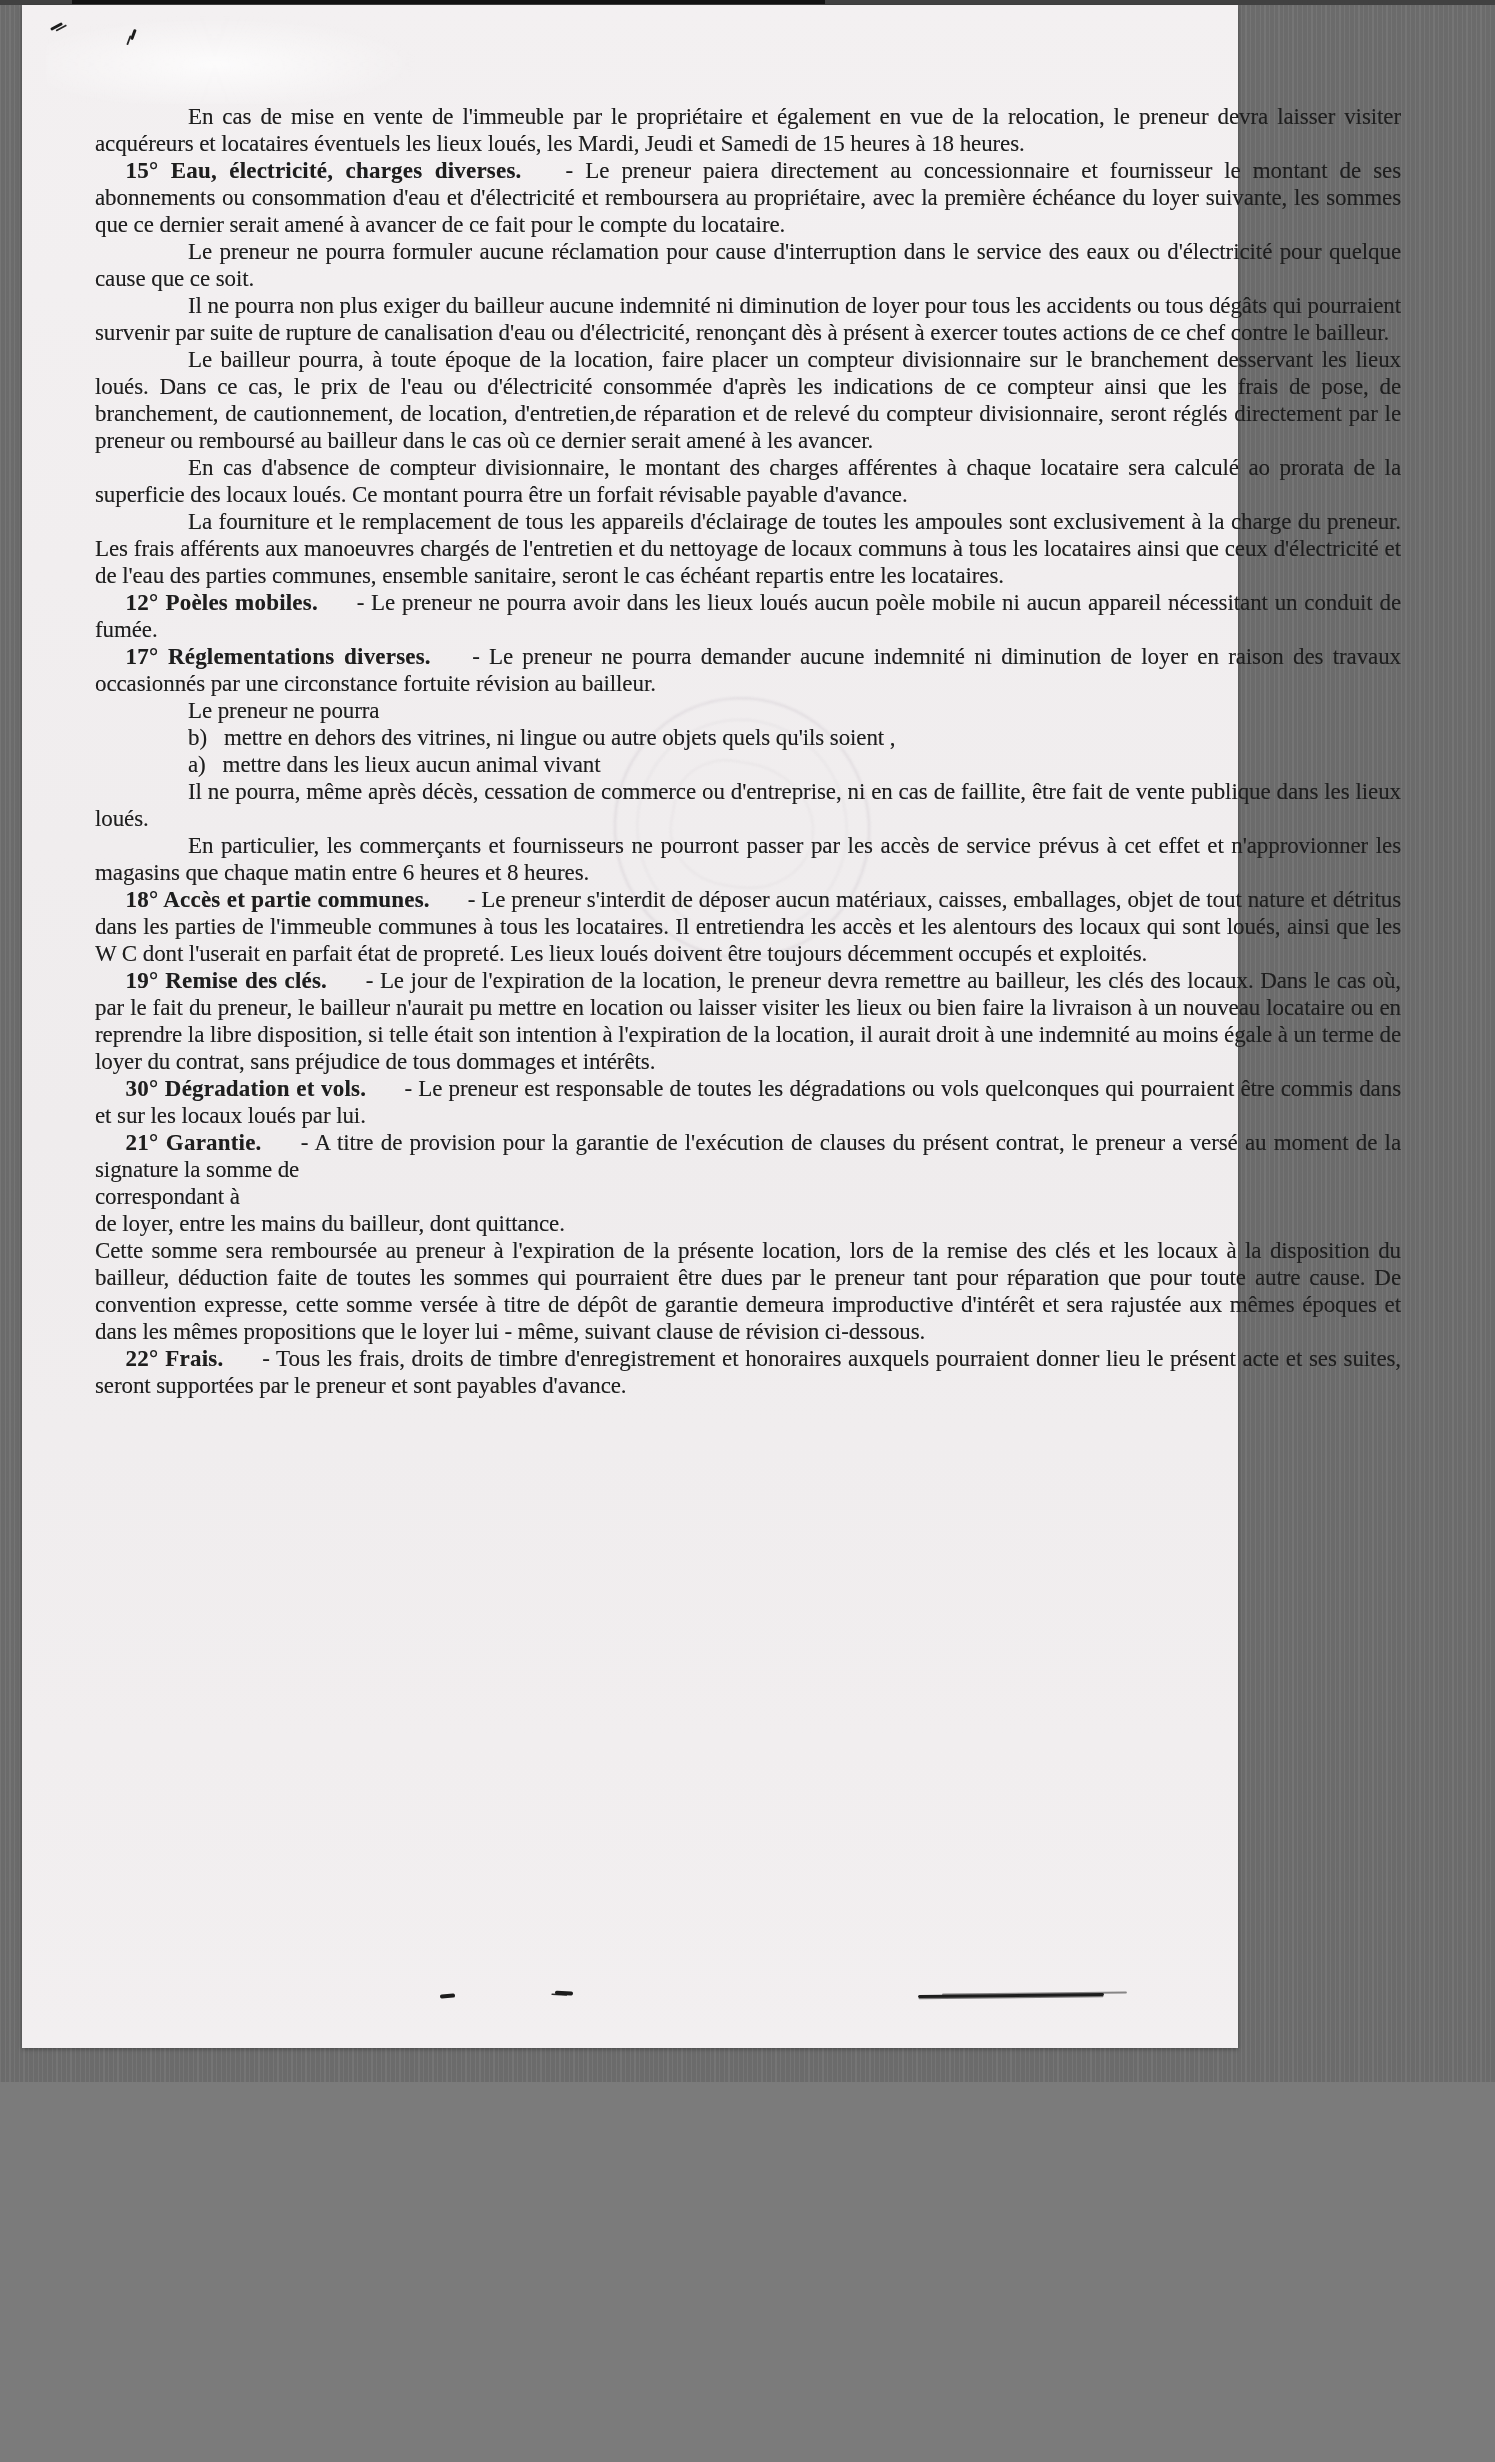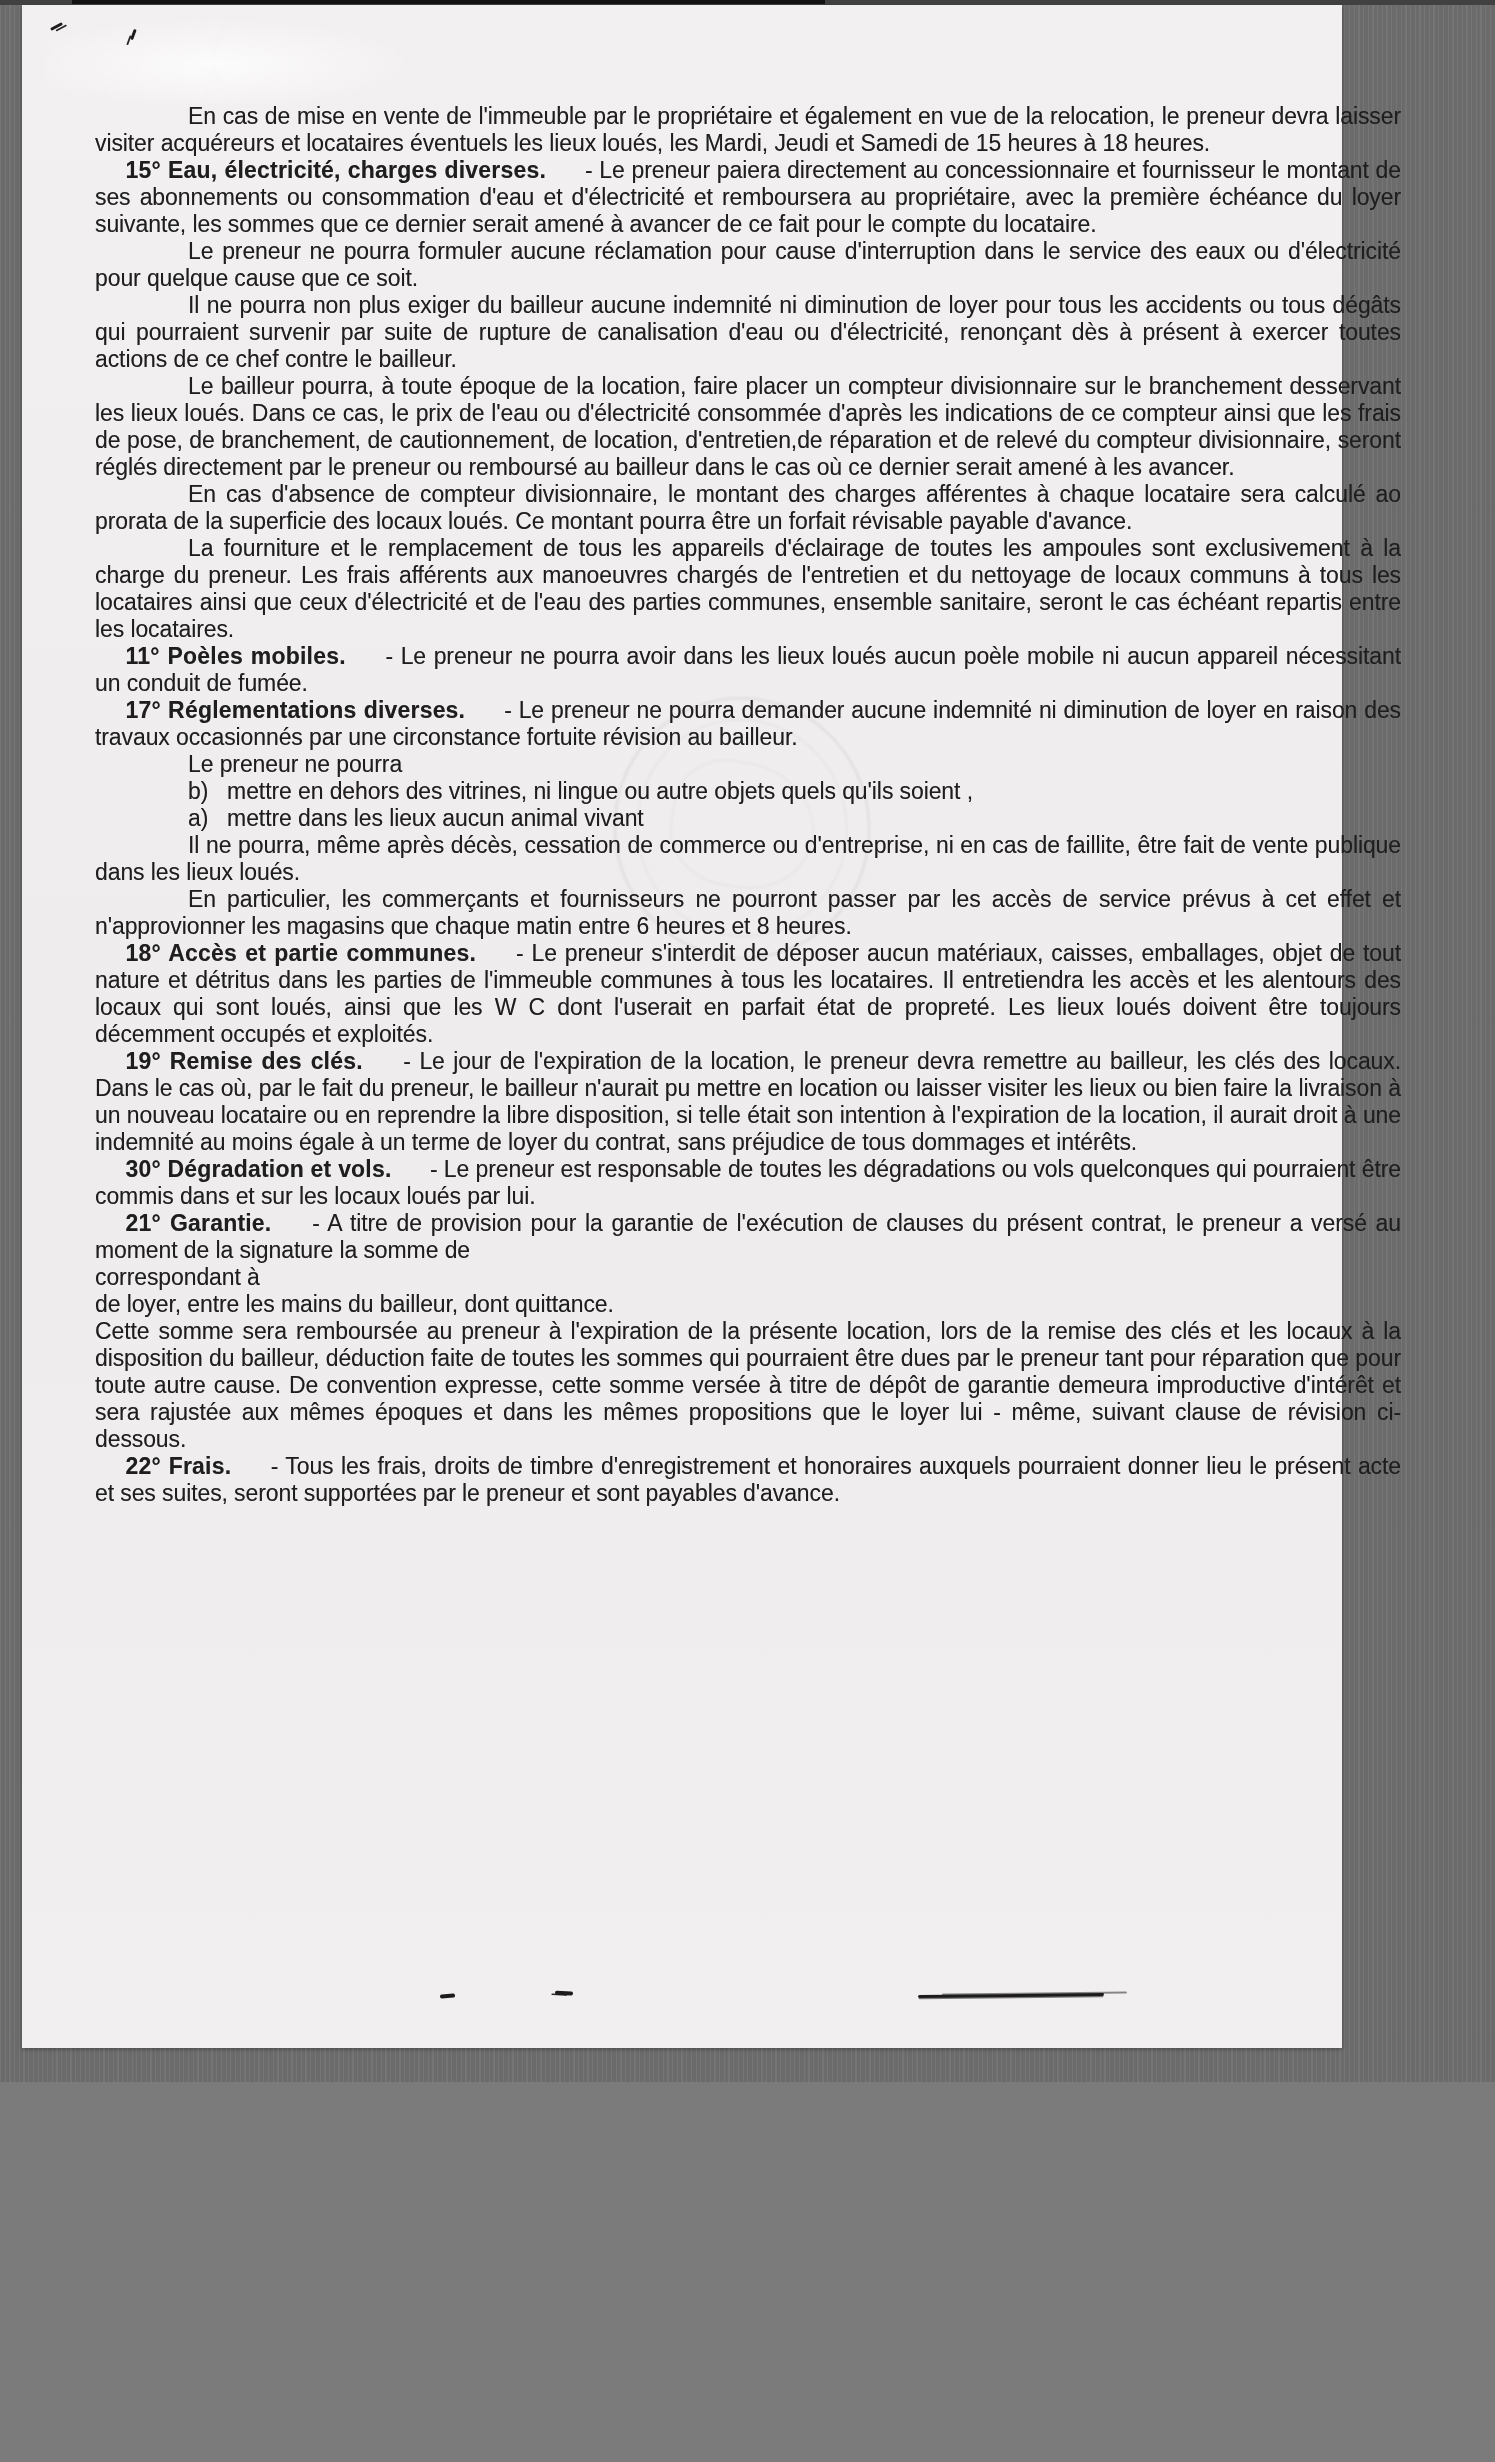--- a/index.html
+++ b/index.html
@@ -13,24 +13,25 @@
     position:absolute; left:0; top:0; width:1495px; height:2082px;
     background:#6f6f6f;
     background-image:repeating-linear-gradient(90deg,
       rgba(255,255,255,0.045) 0 1.2px, rgba(0,0,0,0.035) 1.2px 4.7px);
   }
   .top-strip { position:absolute; left:0; top:0; width:1495px; height:5.3px; background:#414141; }
   .top-bar   { position:absolute; left:72px; top:0; width:753px; height:4.1px; background:#141414; }
 
   
   .page {
-    position:absolute; left:22px; top:4.7px; width:1320px; height:2043px;
+    position:absolute; left:22px; top:4.7px; width:1216px; height:2043px;
     background:#f1eeef;
     background-image:linear-gradient(180deg,#f3f0f1 0%,#efeced 55%,#f2eff0 100%);
     box-shadow:0 2.3px 4.1px rgba(0,0,0,0.35);
+    font-family:Liberation Serif, serif;
   }
   .crease {
     position:absolute; left:23.5px; top:11.7px; width:375px; height:88px;
     background:radial-gradient(ellipse at 45% 55%, rgba(255,255,255,0.75), rgba(255,255,255,0) 70%);
     filter:blur(1.2px);
   }
   .pen-mark { position:absolute; background:#1d1d1d; }
   .pen-mark.m-a { left:28px;  top:20px; width:13px; height:2.9px; transform:rotate(-28deg); border-radius:1.2px;
                   box-shadow:3.5px 3.5px 0 -0.6px #2a2a2a; }
   .pen-mark.m-b { left:110px; top:24.6px; width:2.9px;  height:10.6px; transform:rotate(20deg); border-radius:1.2px;
@@ -102,21 +103,21 @@
 
     <p class="ind mt36">Il ne pourra non plus exiger du bailleur aucune indemnité ni diminution de loyer pour tous les accidents ou tous dégâts qui pourraient survenir par suite de rupture de canalisation d'eau ou d'électricité, renonçant dès à présent à exercer toutes actions de ce chef contre le bailleur.</p>
 
     <p class="ind mt36">Le bailleur pourra, à toute époque de la location, faire placer un compteur divisionnaire sur le branchement desservant les lieux loués. Dans ce cas, le prix de l'eau ou d'électricité consommée d'après les indications de ce compteur ainsi que les frais de pose, de branchement, de cautionnement, de location, d'entretien,de réparation et de relevé du compteur divisionnaire, seront réglés directement par le preneur ou remboursé au bailleur dans le cas où ce dernier serait amené à les avancer.</p>
 
     <p class="ind mt0">En cas d'absence de compteur divisionnaire, le montant des charges afférentes à chaque locataire sera calculé ao prorata de la superficie des locaux loués. Ce montant pourra être un forfait révisable payable d'avance.</p>
 
     <p class="ind mt40">La fourniture et le remplacement de tous les appareils d'éclairage de toutes les ampoules sont exclusivement à la charge du preneur. Les frais afférents aux manoeuvres chargés de l'entretien et du nettoyage de locaux communs à tous les locataires ainsi que ceux d'électricité et de l'eau des parties communes, ensemble sanitaire, seront le cas échéant repartis entre les locataires.</p>
 
     <p class="sec mt30">
-      <span class="head">11° Poèles mobiles.</span>
+      <span class="head">12° Poèles mobiles.</span>
       <span>- Le preneur ne pourra avoir dans les lieux loués aucun poèle mobile ni aucun appareil nécessitant un conduit de fumée.</span>
     </p>
 
     <p class="sec mt36">
       <span class="head">17° Réglementations diverses.</span>
       <span>- Le preneur ne pourra demander aucune indemnité ni diminution de loyer en raison des travaux occasionnés par une circonstance fortuite révision au bailleur.</span>
     </p>
 
     <p class="ind left mt40">Le preneur ne pourra</p>
     <p class="ind left mt0">b)&nbsp;&nbsp;&nbsp;mettre en dehors des vitrines, ni lingue ou autre objets quels qu'ils soient ,</p>

